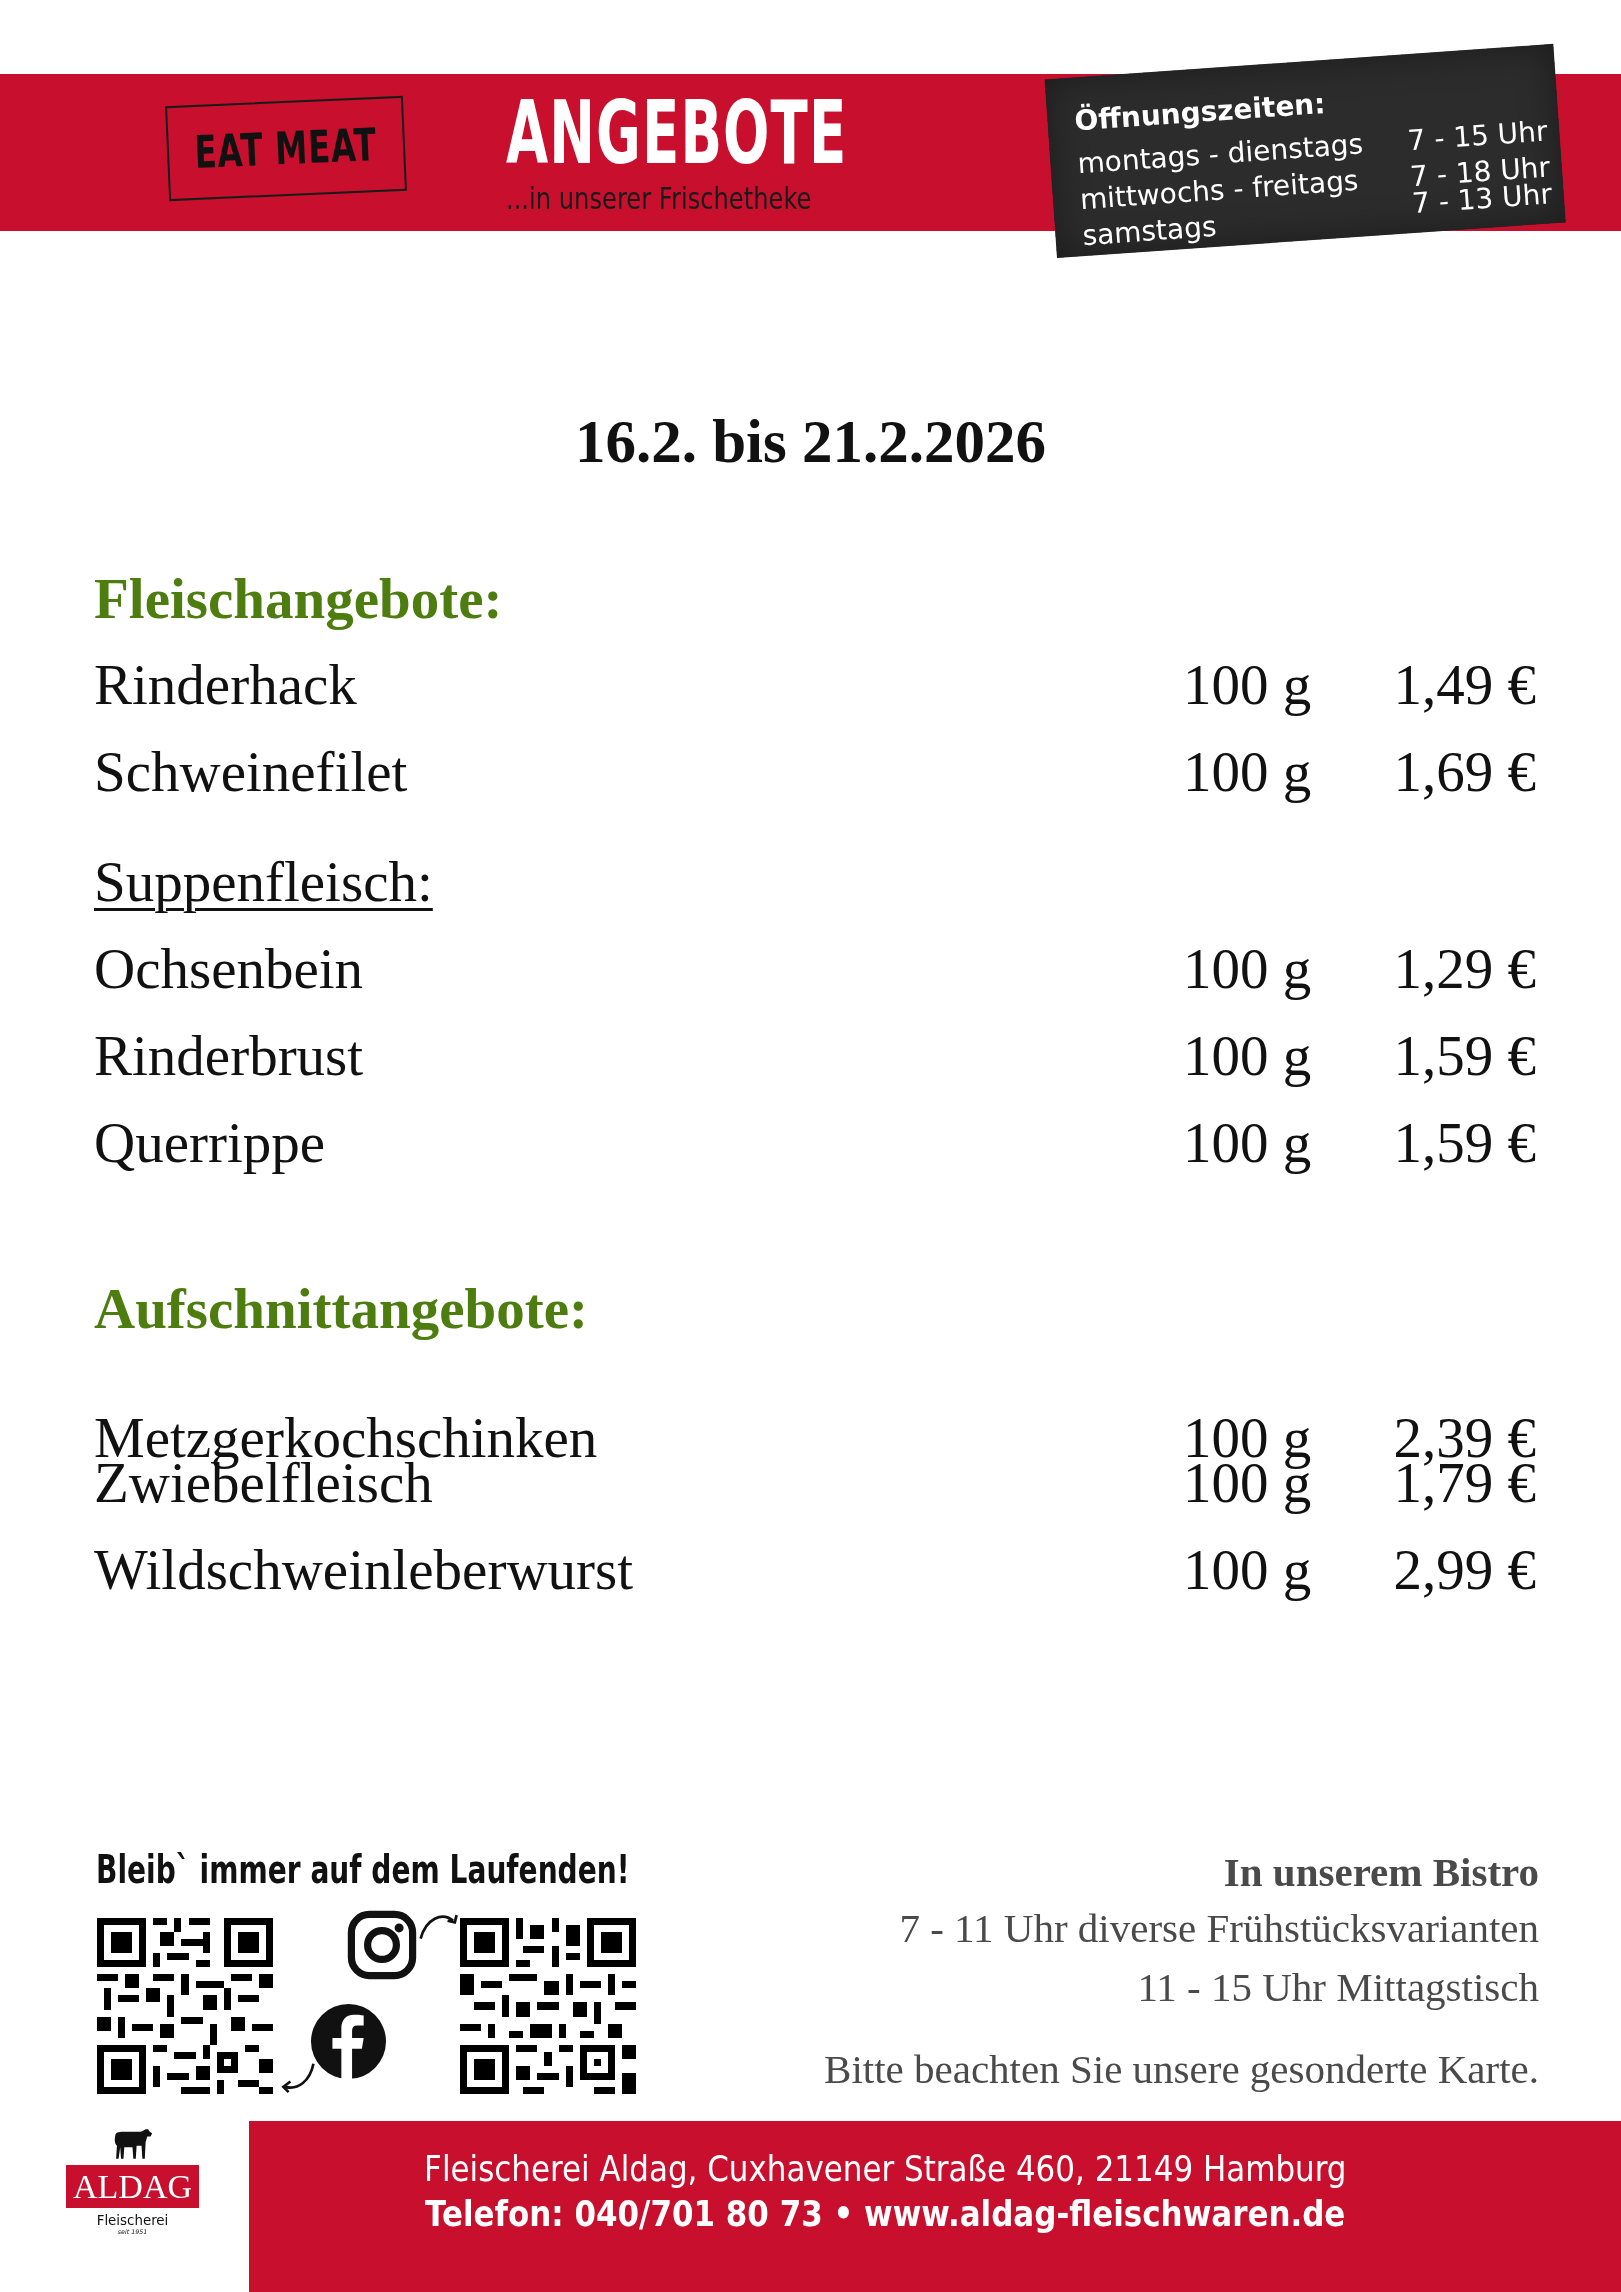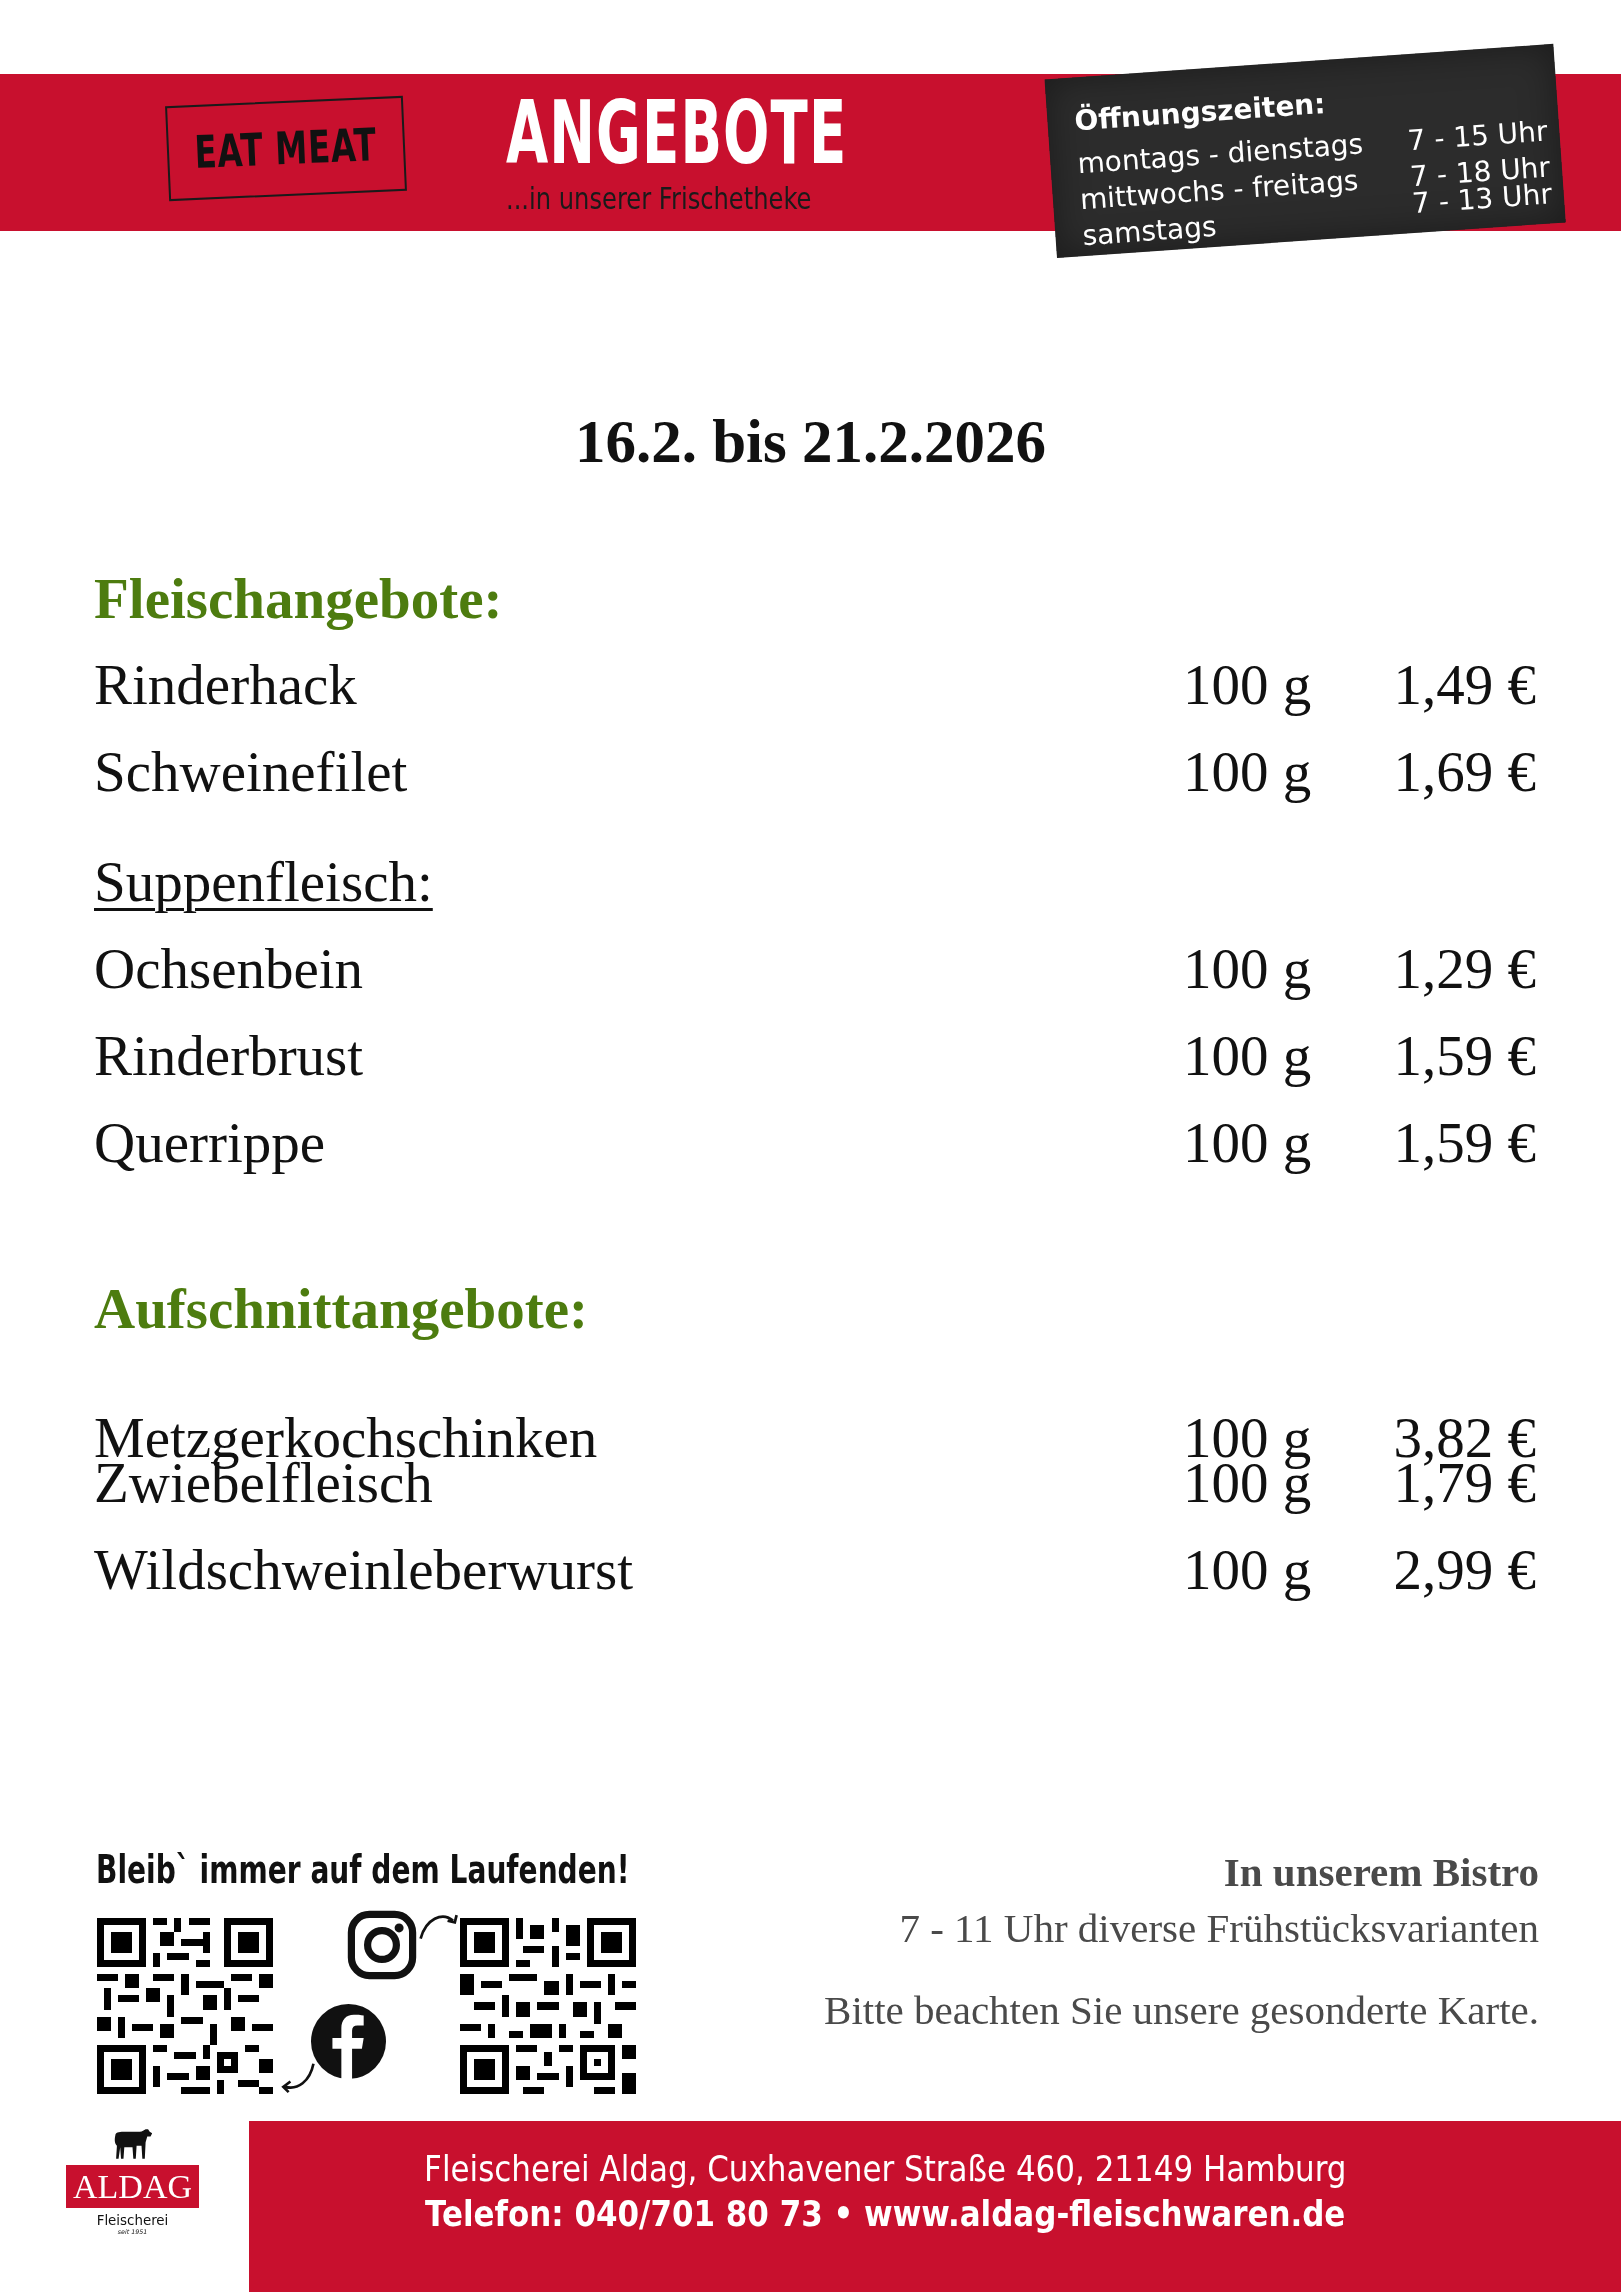--- a/index.html
+++ b/index.html
@@ -165,21 +165,21 @@
   <span class="name">Querrippe</span>
   <span class="unit">100 g</span>
   <span class="price">1,59 €</span>
 </div>
 
 <div class="section-heading" style="top:1276px;">Aufschnittangebote:</div>
 
 <div class="offer-row" style="top:1363px;margin-top:42px;">
   <span class="name">Metzgerkochschinken</span>
   <span class="unit">100 g</span>
-  <span class="price">3,82 €</span>
+  <span class="price">2,39 €</span>
 </div>
 <div class="offer-row" style="top:1450px;">
   <span class="name">Zwiebelfleisch</span>
   <span class="unit">100 g</span>
   <span class="price">1,79 €</span>
 </div>
 <div class="offer-row" style="top:1537px;">
   <span class="name">Wildschweinleberwurst</span>
   <span class="unit">100 g</span>
   <span class="price">2,99 €</span>
@@ -331,20 +331,21 @@
 <div class="social-icon" style="left:278px; top:2060px; width:39px; height:36px;">
   <svg viewBox="0 0 44 40" width="39" height="36">
     <path d="M40 4 C 36 24, 22 34, 8 30" fill="none" stroke="#111" stroke-width="3"></path>
     <path d="M14 24 L6 30 L12 36" fill="none" stroke="#111" stroke-width="3"></path>
   </svg>
 </div>
 
 <div class="bistro">
   <div class="bistro-title">In unserem Bistro</div>
   <div class="bistro-line">7 - 11 Uhr diverse Frühstücksvarianten</div>
+  <div class="bistro-line">11 - 15 Uhr Mittagstisch</div>
   <div class="bistro-note">Bitte beachten Sie unsere gesonderte Karte.</div>
 </div>
 
 <div class="logo">
   <div style="height:38px;">
     <svg viewBox="0 0 50 40" width="41" height="34">
       <path d="M4 10 C4 6 8 5 14 5 L34 5 C37 5 39 3 41 2 L44 2 L46 5 L49 7 L47 11 L43 11 L41 18 L40 38 L37 38 L36 22 L30 22 L29 38 L26 38 L25 24 L15 24 L14 38 L11 38 L10 24 L8 38 L5 38 L6 22 C3 20 3 14 4 10 Z" fill="#111"></path>
     </svg>
   </div>
   <div class="logo-box">ALDAG</div>

